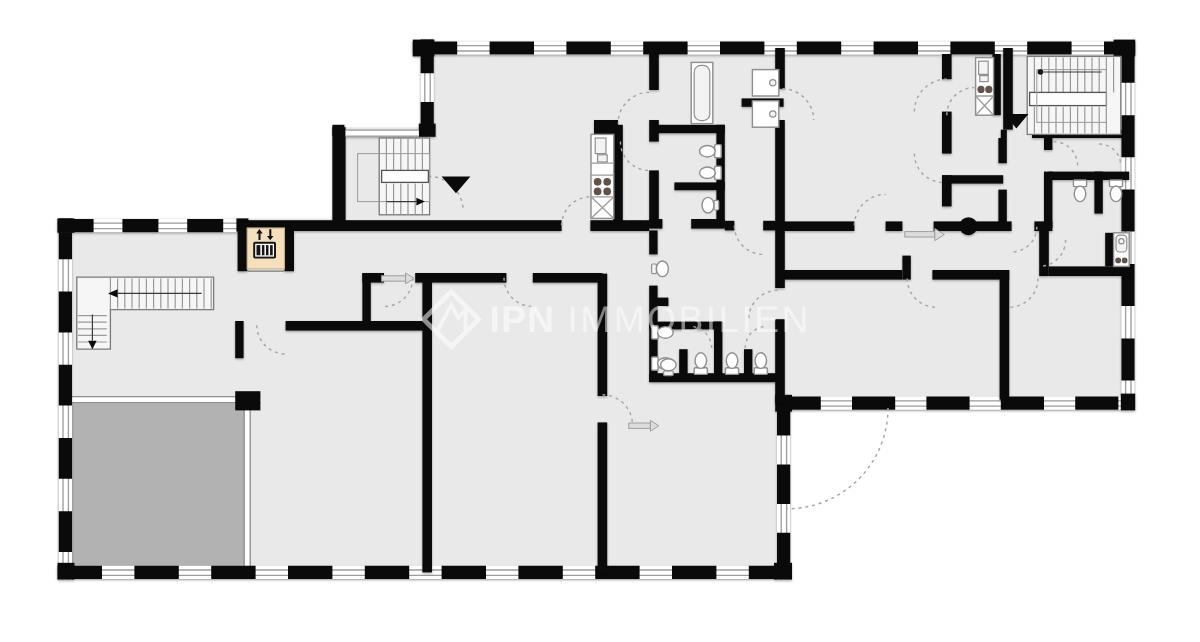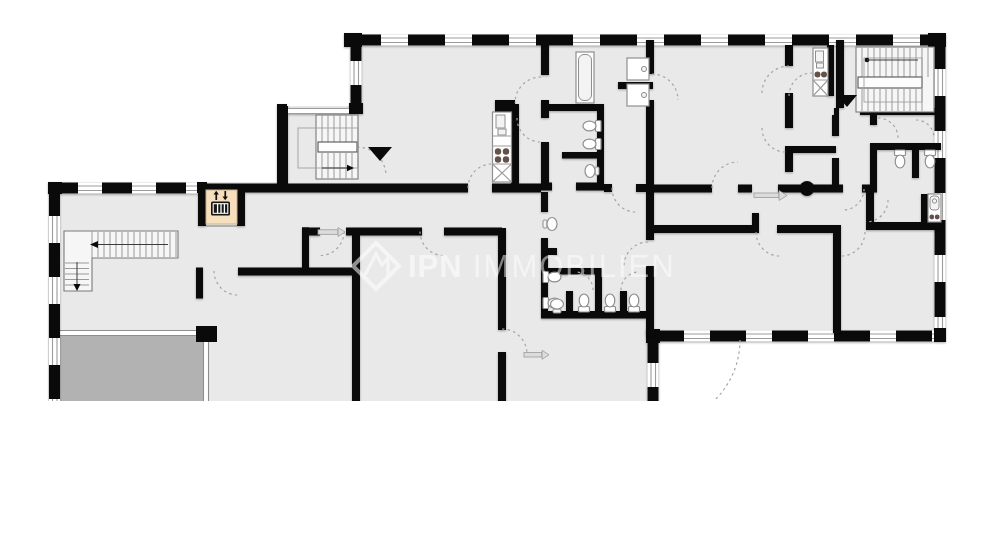--- a/index.html
+++ b/index.html
@@ -1,16 +1,16 @@
 <!DOCTYPE html>
 <html style="--room-fill: #e9e9e9; --room-dark: #b2b2b2; --wall: #0a0a0a; --window-line: #9c9c9c; --door-arc: #a5a5a5; --elevator-bg: #f5dfbc; --fixture-stroke: #8f8f8f; --burner: #63524a; --watermark: #ffffff;"><head>
 <meta charset="utf-8">
 <style>
   html,body{margin:0;padding:0;background:#fff;}
-  .stage{position:relative;width:1000px;height:401px;background:#fff;overflow:hidden;
+  .stage{position:relative;width:1000px;height:535px;background:#fff;overflow:hidden;
          font-family:"Liberation Sans", sans-serif;}
   svg{display:block}
   
   .floor{fill:var(--room-fill,#e9e9e9);}
   .dark-room{fill:var(--room-dark,#b3b3b3);}
   .w{fill:var(--wall,#0a0a0a);}
   .wb{fill:#ffffff;}
   .gl{stroke:var(--window-line,#9c9c9c);stroke-width:1.1;fill:none;}
   .wd{stroke:var(--wall,#0a0a0a);stroke-width:11;fill:none;}
   .thin{stroke:#8d8d8d;stroke-width:1.1;fill:none;}

